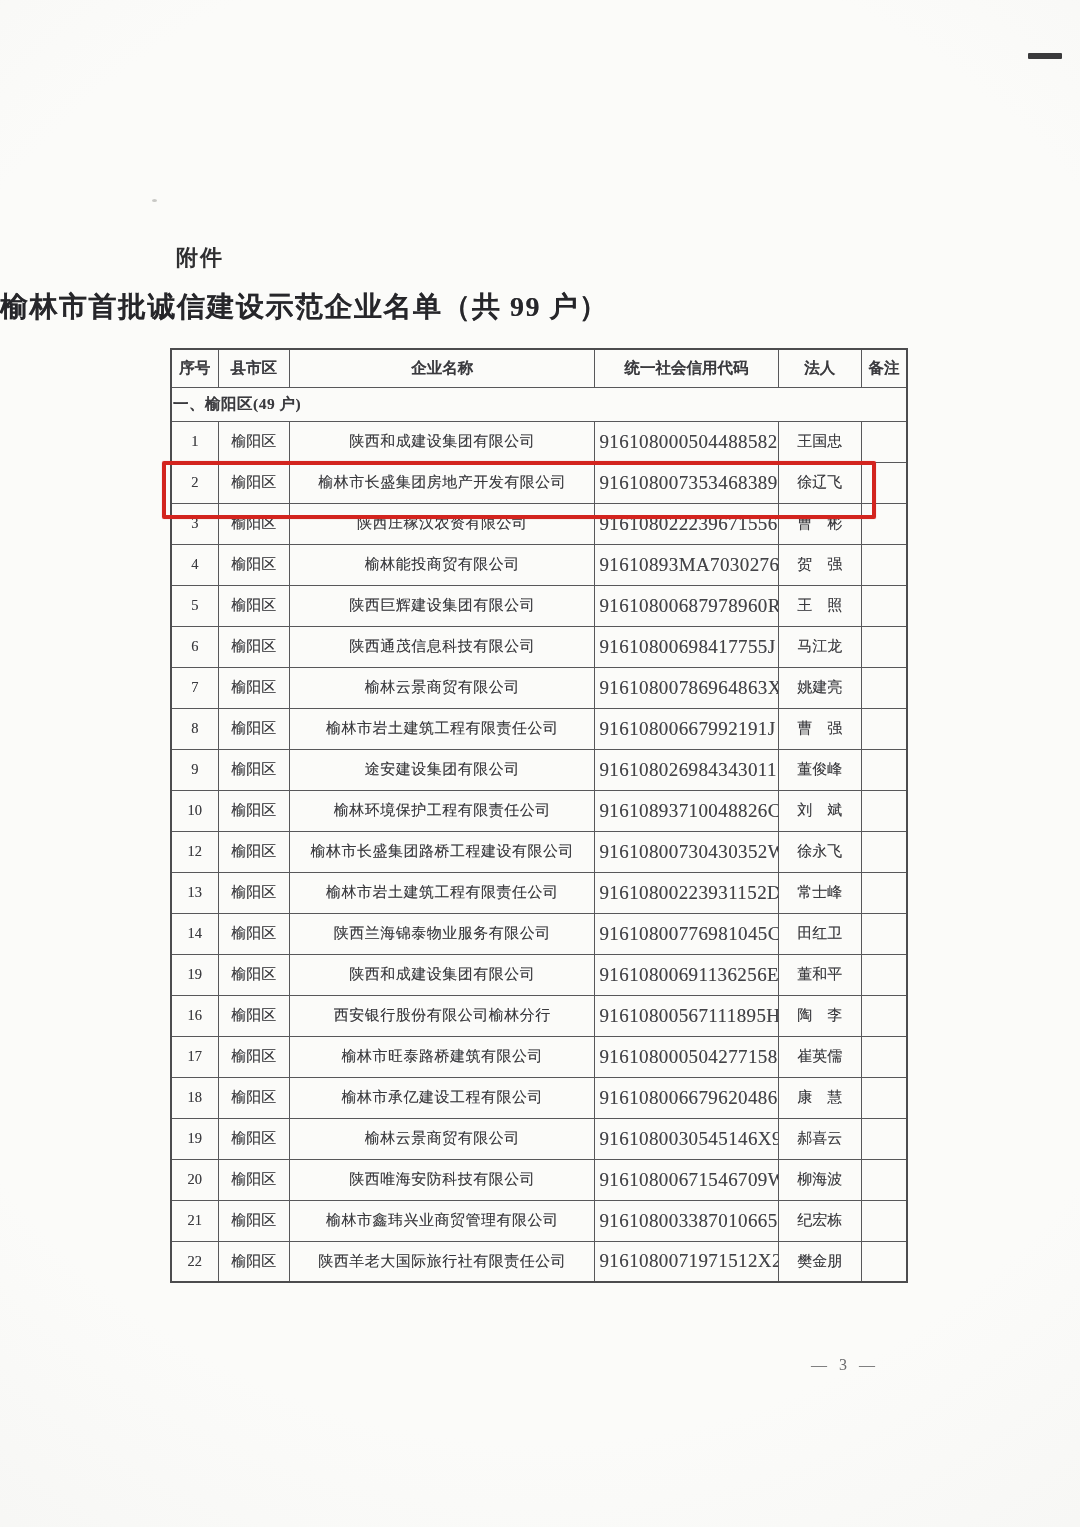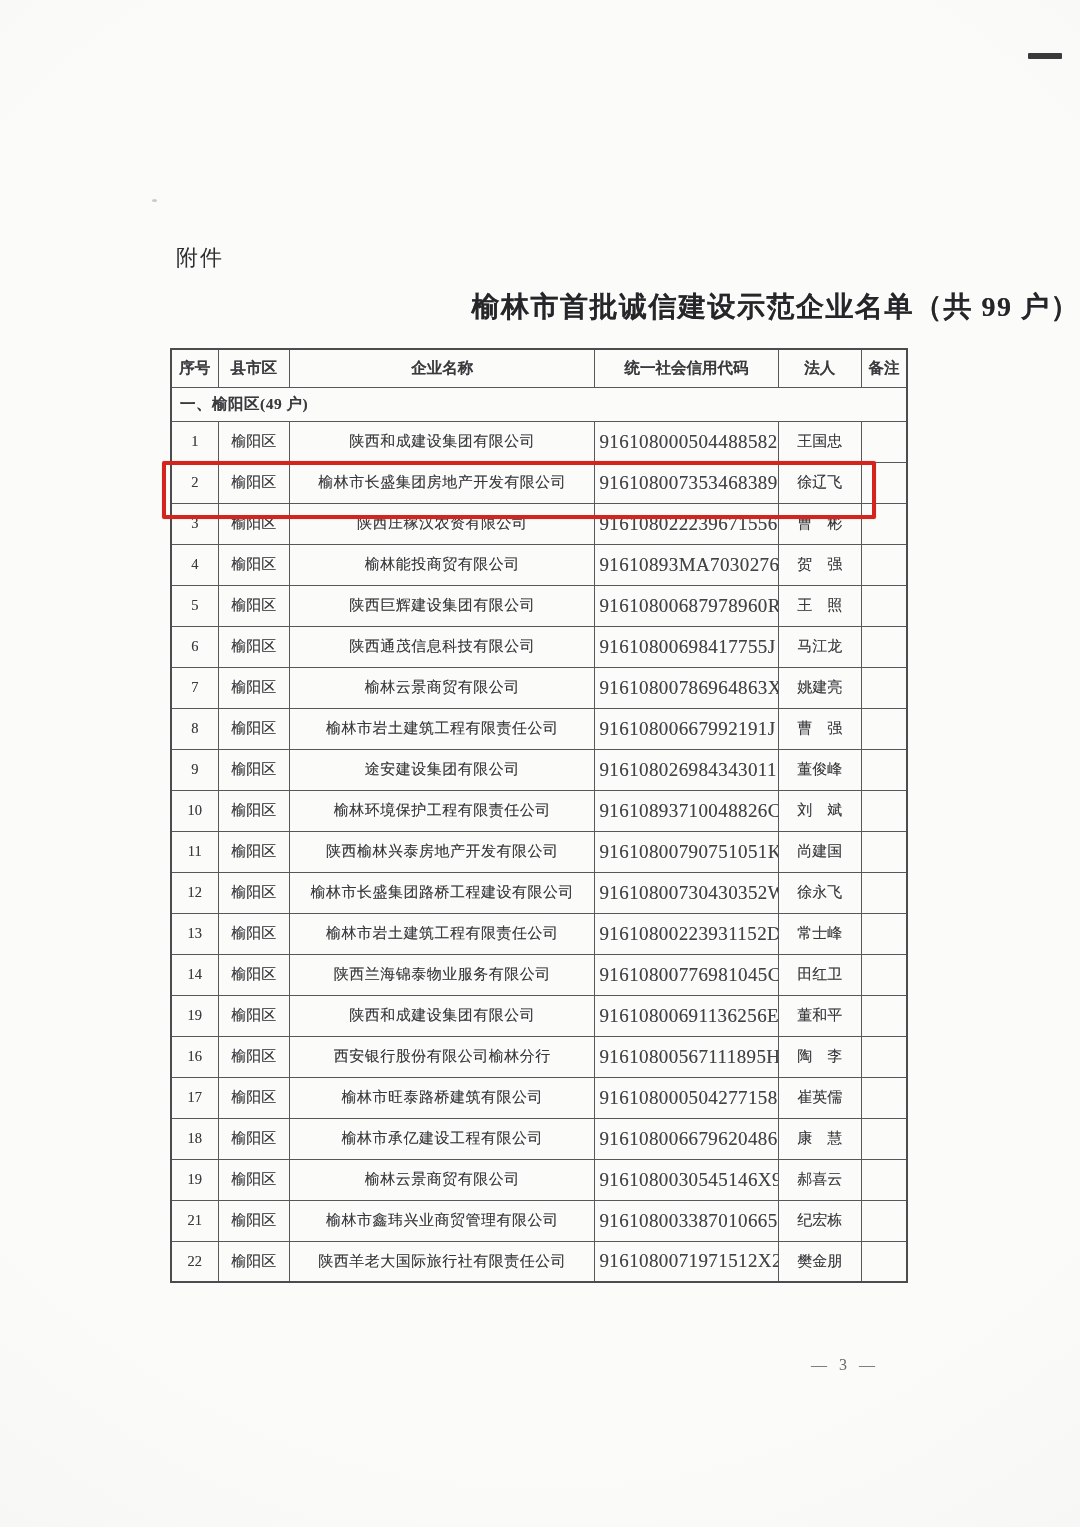--- a/index.html
+++ b/index.html
@@ -25,29 +25,29 @@
     position: absolute;
     left: 152px; top: 199px;
     width: 5px; height: 3px;
     background: #c9c9c6;
     border-radius: 50%;
   }
   .attachment {
     position: absolute;
     left: 176px; top: 243px;
     font-size: 22px;
-    font-weight: 400;
+    font-weight: 700;
     letter-spacing: 2px;
     color: #2f2f31;
   }
   .doc-title {
     position: absolute;
     left: 0; top: 288px;
     width: 1080px;
-    text-align: right;
+    text-align: left;
     font-size: 28px;
     font-weight: bold;
     letter-spacing: 1.5px;
     color: #26262a;
     text-shadow: 0 0 0.6px rgba(30,30,35,0.55);
   }
   table.list {
     position: absolute;
     left: 170px; top: 348px;
     width: 738px;
@@ -66,21 +66,21 @@
     text-shadow: 0 0 0.5px rgba(40,40,45,0.4);
   }
   table.list { border: 2px solid #4c4c4e; }
   tr.header-row { height: 38px; margin-top: 14px; }
   tr.header-row th { font-weight: 600; font-size: 15.5px; background: transparent; }
   tr.section-row { height: 34px; }
   tr.section-row td {
     text-align: left;
     font-weight: 600;
     font-size: 15.5px;
-    padding-left: 8px;
+    padding-left: 1px;
     letter-spacing: 0.5px;
   }
   tr.data-row { height: 41px; }
   td.col-company { text-align: left; padding-left: 9px; letter-spacing: 0.5px; }
   td.col-code { letter-spacing: 0.4px; font-size: 19px; color: #434347; }
   td.col-no { font-size: 14.5px; }
   .highlight-box {
     position: absolute;
     left: 162px; top: 461px;
     width: 706px; height: 50px;
@@ -208,28 +208,20 @@
         </tr>
         <tr class="data-row">
           <td class="col-no">10</td>
           <td class="col-district">榆阳区</td>
           <td class="col-company">榆林环境保护工程有限责任公司</td>
           <td class="col-code">91610893710048826C</td>
           <td class="col-legal">刘　斌</td>
           <td class="col-remark"></td>
         </tr>
         <tr class="data-row">
-          <td class="col-no">11</td>
-          <td class="col-district">榆阳区</td>
-          <td class="col-company">陕西榆林兴泰房地产开发有限公司</td>
-          <td class="col-code">91610800790751051K</td>
-          <td class="col-legal">尚建国</td>
-          <td class="col-remark"></td>
-        </tr>
-        <tr class="data-row">
           <td class="col-no">12</td>
           <td class="col-district">榆阳区</td>
           <td class="col-company">榆林市长盛集团路桥工程建设有限公司</td>
           <td class="col-code">91610800730430352W</td>
           <td class="col-legal">徐永飞</td>
           <td class="col-remark"></td>
         </tr>
         <tr class="data-row">
           <td class="col-no">13</td>
           <td class="col-district">榆阳区</td>
@@ -280,20 +272,28 @@
         </tr>
         <tr class="data-row">
           <td class="col-no">19</td>
           <td class="col-district">榆阳区</td>
           <td class="col-company">榆林云景商贸有限公司</td>
           <td class="col-code">9161080030545146X9</td>
           <td class="col-legal">郝喜云</td>
           <td class="col-remark"></td>
         </tr>
         <tr class="data-row">
+          <td class="col-no">20</td>
+          <td class="col-district">榆阳区</td>
+          <td class="col-company">陕西唯海安防科技有限公司</td>
+          <td class="col-code">91610800671546709W</td>
+          <td class="col-legal">柳海波</td>
+          <td class="col-remark"></td>
+        </tr>
+        <tr class="data-row">
           <td class="col-no">21</td>
           <td class="col-district">榆阳区</td>
           <td class="col-company">榆林市鑫玮兴业商贸管理有限公司</td>
           <td class="col-code">916108003387010665</td>
           <td class="col-legal">纪宏栋</td>
           <td class="col-remark"></td>
         </tr>
         <tr class="data-row">
           <td class="col-no">22</td>
           <td class="col-district">榆阳区</td>

